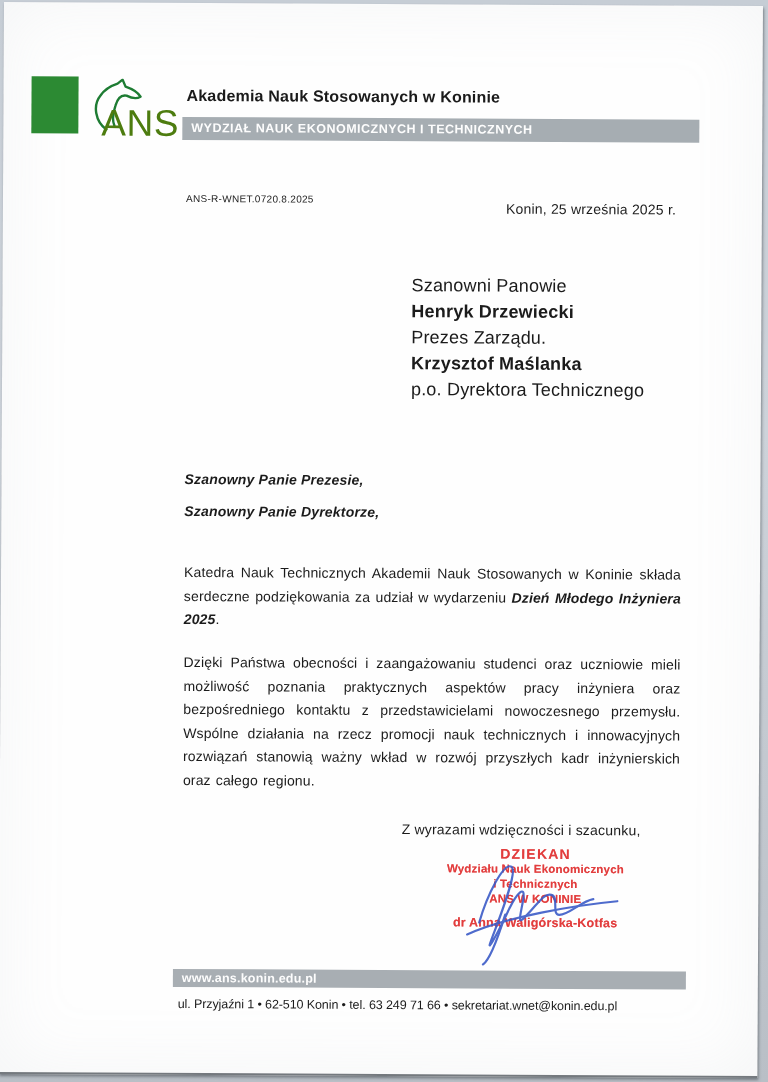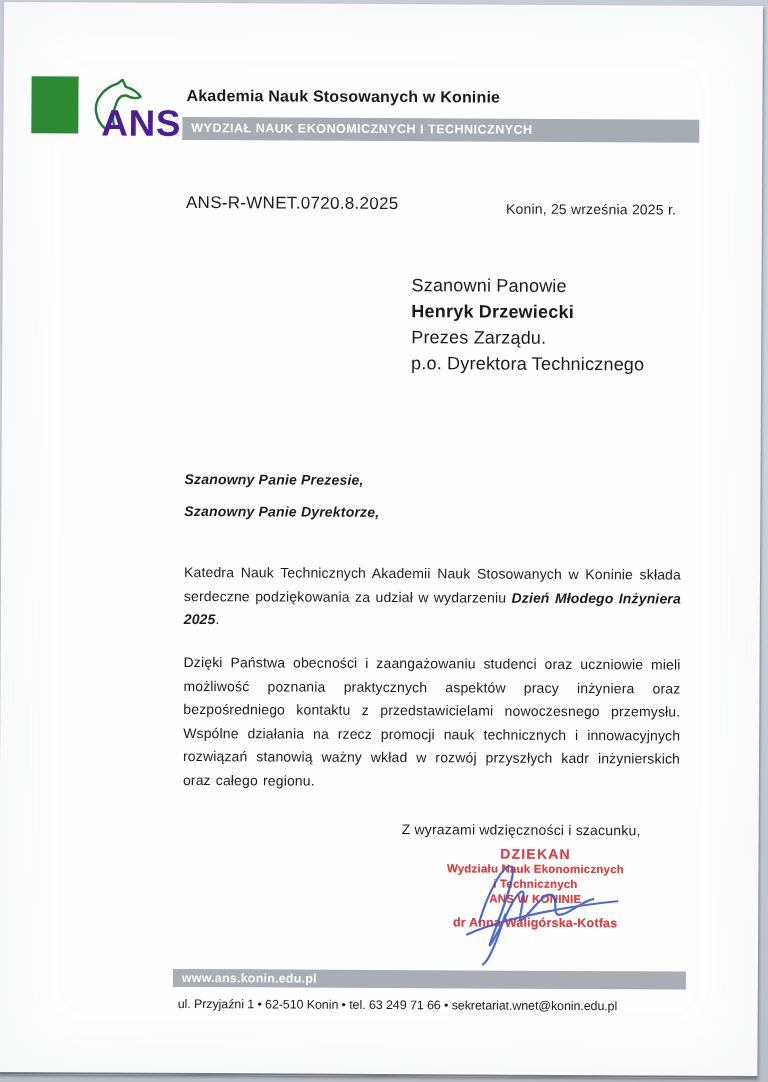--- a/index.html
+++ b/index.html
@@ -14,28 +14,28 @@
     background:#fefefe;
     transform:rotate(0.3deg);transform-origin:top left;
     box-shadow:1px 2px 3px rgba(80,86,92,.65), inset 0 0 70px rgba(176,182,188,.12);
     border-bottom:2px solid #74797e;
   }
   .abs{position:absolute;}
   
   .green-square{left:28px;top:74px;width:47px;height:57px;background:#2c8a33;}
   .ans-logo{left:86px;top:76px;width:100px;height:68px;}
   .horse-svg{position:absolute;left:2px;top:0;}
-  .ans-text{position:absolute;left:12px;top:26px;font-size:37px;font-weight:700;
-    color:#4c1d95;letter-spacing:0.5px;line-height:1;}
+  .ans-text{position:absolute;left:12px;top:26px;font-size:37px;font-weight:400;
+    color:#4d7c0f;letter-spacing:0.5px;line-height:1;}
   .org-title{left:183px;top:84px;font-size:16px;font-weight:bold;color:#1a1a1a;letter-spacing:.2px;}
   .dept-banner{left:179px;top:114px;width:517px;height:23px;background:#a6adb2;
     color:#fdfdfd;font-size:12.5px;font-weight:bold;letter-spacing:.5px;
     line-height:23px;padding-left:9px;box-sizing:border-box;}
   
-  .ref-number{left:183px;top:190px;font-size:17px;color:#1c1c1c;letter-spacing:.3px;}
+  .ref-number{left:183px;top:190px;font-size:10px;color:#1c1c1c;letter-spacing:.3px;}
   .place-date{left:503px;top:196px;font-size:14px;color:#1c1c1c;letter-spacing:.2px;}
   
   .recipient{left:409px;top:268px;font-size:18px;color:#1b1b1b;}
   .recipient .line{height:26px;line-height:26px;letter-spacing:.2px;}
   .recipient .bold{font-weight:bold;}
   
   .salut1{left:183px;top:468px;}
   .salut2{left:183px;top:500px;}
   .salut{font-size:14px;font-style:italic;color:#1b1b1b;letter-spacing:.2px;font-weight:bold;}
   
@@ -78,20 +78,21 @@
   <div class="abs org-title">Akademia Nauk Stosowanych w Koninie</div>
   <div class="abs dept-banner">WYDZIAŁ NAUK EKONOMICZNYCH I TECHNICZNYCH</div>
 
   <div class="abs ref-number">ANS-R-WNET.0720.8.2025</div>
   <div class="abs place-date">Konin, 25 września 2025 r.</div>
 
   <div class="abs recipient">
     <div class="line">Szanowni Panowie</div>
     <div class="line bold">Henryk Drzewiecki</div>
     <div class="line">Prezes Zarządu.</div>
+    <div class="line bold">Krzysztof Maślanka</div>
     <div class="line">p.o. Dyrektora Technicznego</div>
   </div>
 
   <div class="abs salut salut1">Szanowny Panie Prezesie,</div>
   <div class="abs salut salut2">Szanowny Panie Dyrektorze,</div>
 
   <p class="para p1"><span>Katedra Nauk Technicznych Akademii Nauk Stosowanych w Koninie składa serdeczne podziękowania za udział w wydarzeniu </span><span class="event-name">Dzień Młodego Inżyniera 2025</span><span>.</span></p>
 
   <p class="para p2">Dzięki Państwa obecności i zaangażowaniu studenci oraz uczniowie mieli możliwość poznania praktycznych aspektów pracy inżyniera oraz bezpośredniego kontaktu z przedstawicielami nowoczesnego przemysłu. Wspólne działania na rzecz promocji nauk technicznych i innowacyjnych rozwiązań stanowią ważny wkład w rozwój przyszłych kadr inżynierskich oraz całego regionu.</p>
 

